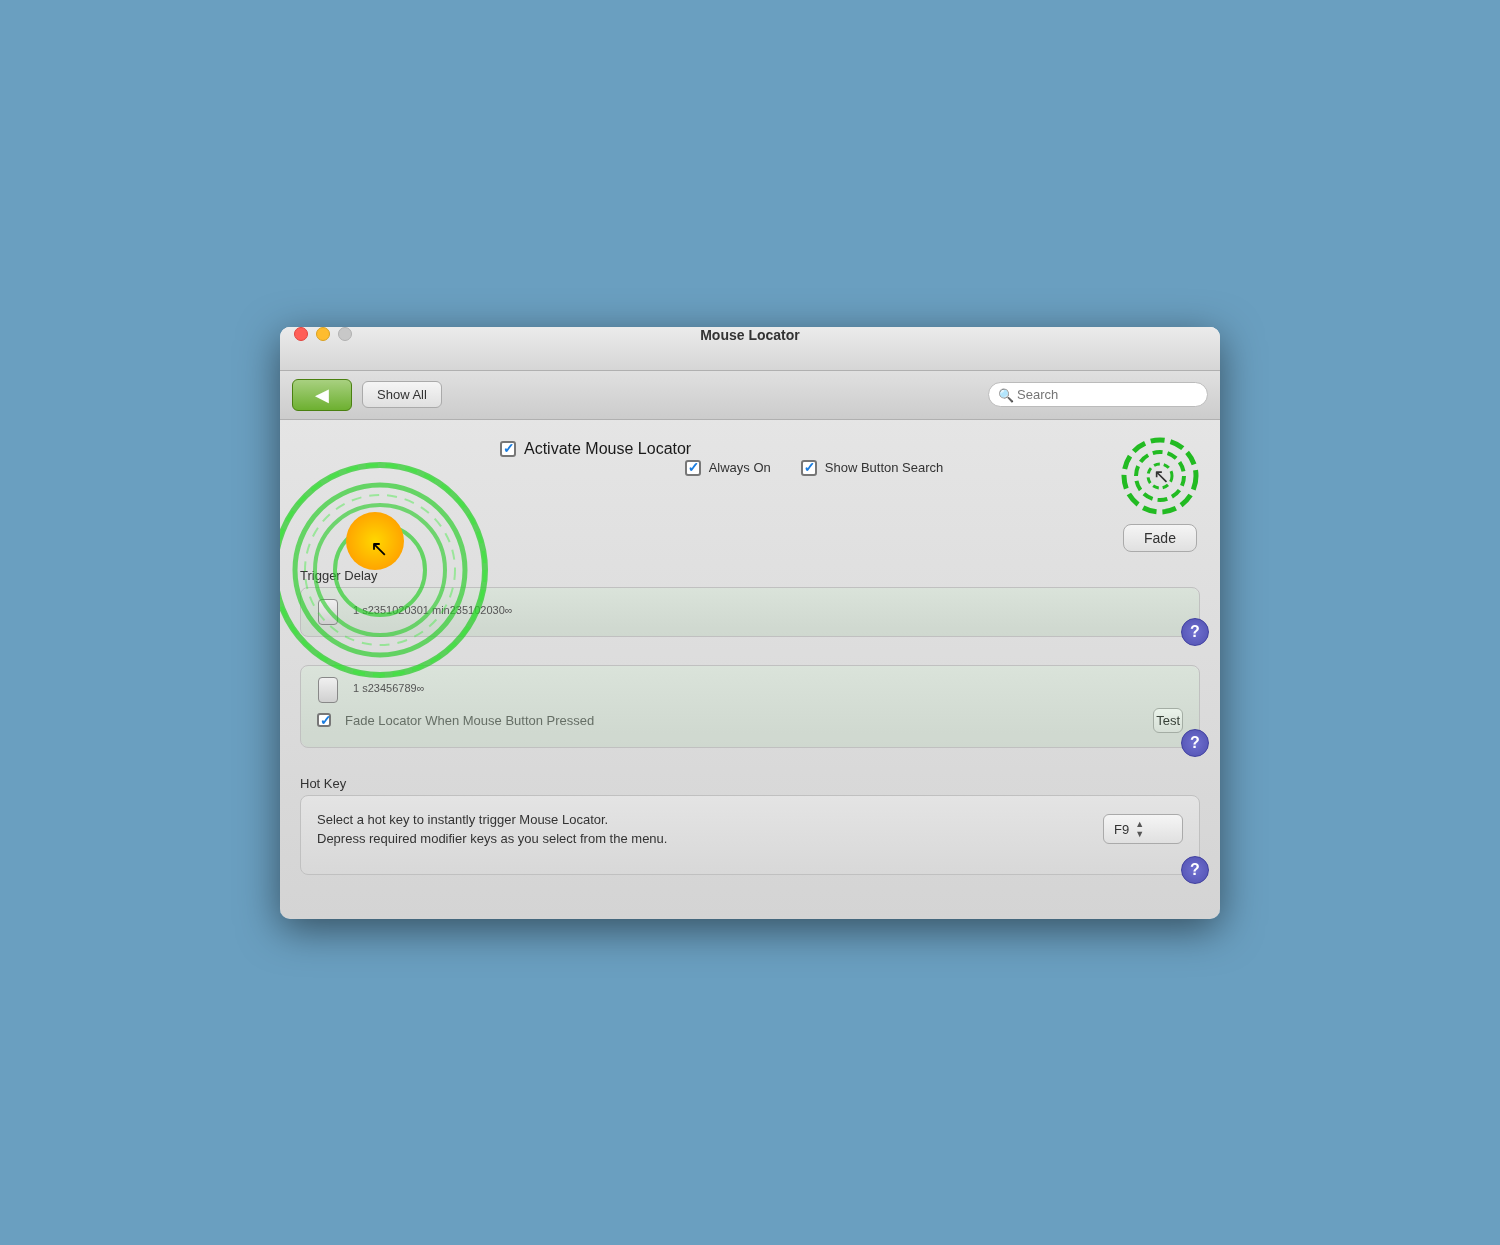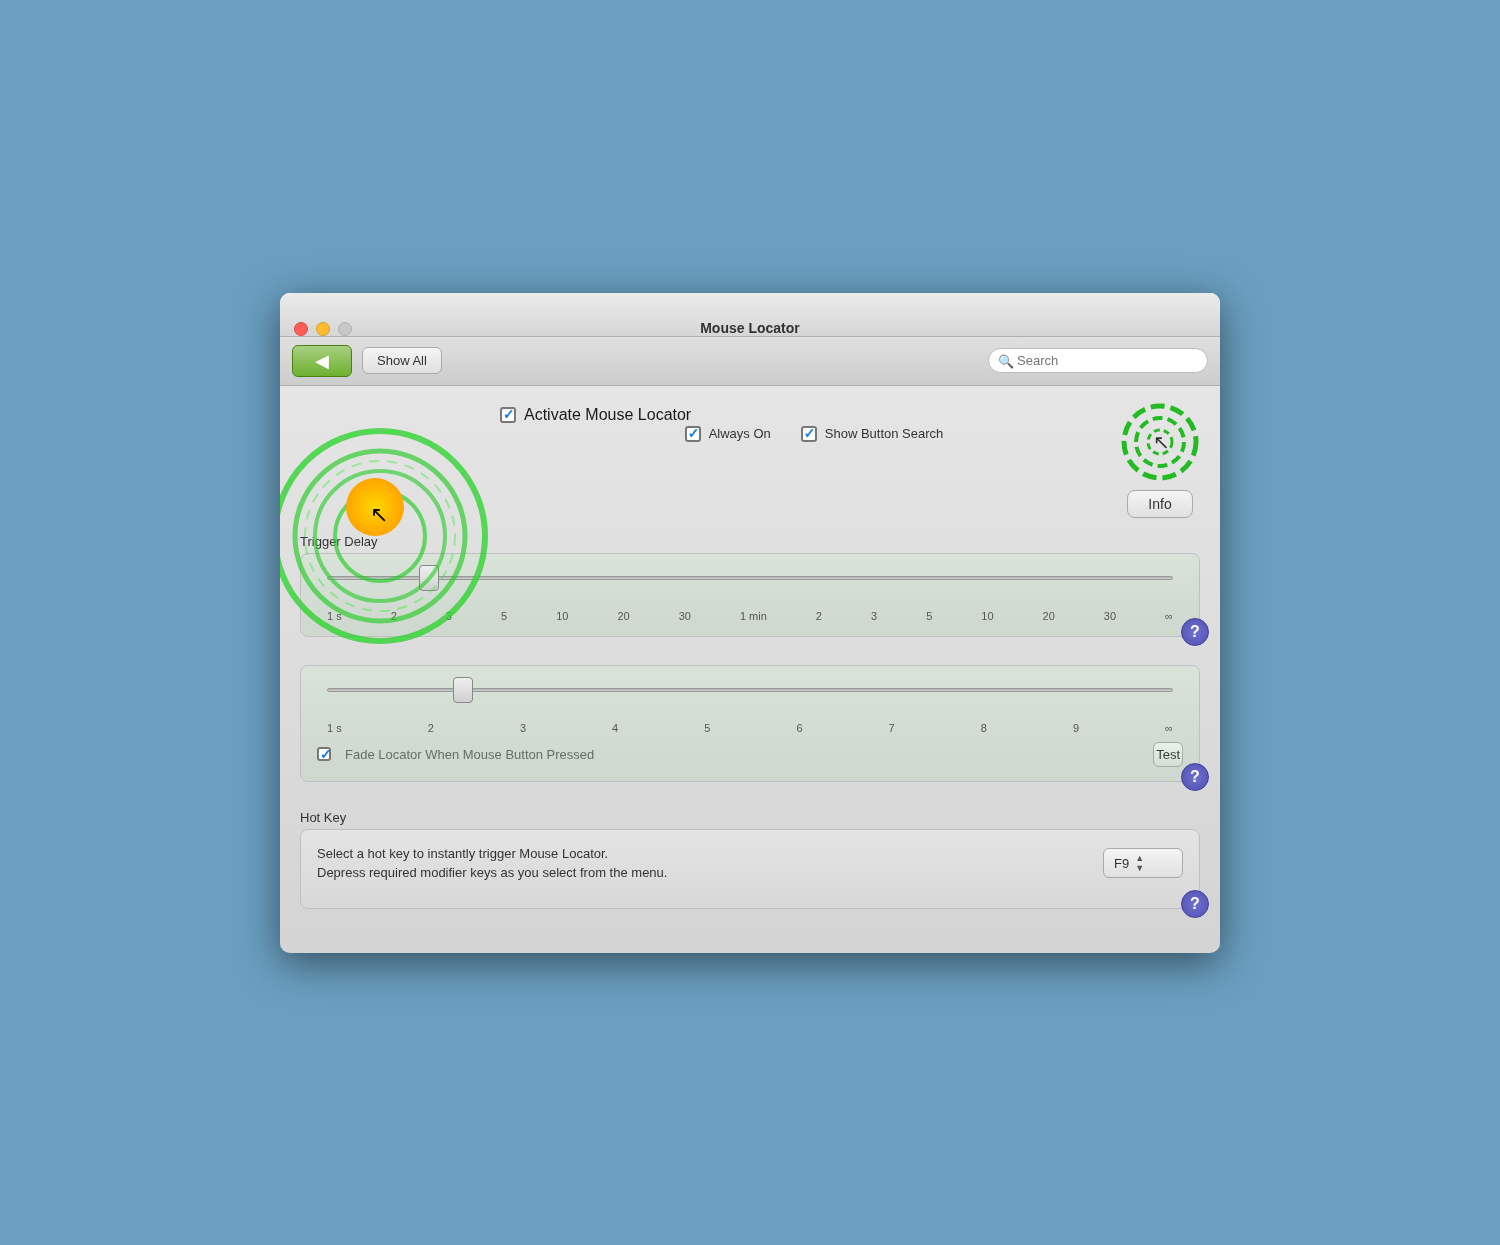--- a/index.html
+++ b/index.html
@@ -19,21 +19,21 @@
       border-radius: 10px;
       box-shadow: 0 10px 40px rgba(0,0,0,0.5), inset 0 1px 0 rgba(255,255,255,0.8);
       overflow: hidden;
       position: relative;
     }
 
     .title-bar {
       background: linear-gradient(180deg, #ebebeb 0%, #d6d6d6 100%);
       height: 44px;
       display: flex;
-      align-items: flex-end;
+      align-items: flex-start;
       justify-content: center;
       position: relative;
       border-bottom: 1px solid #b0b0b0;
     }
 
     .window-controls {
       position: absolute;
       left: 14px;
       display: flex;
       gap: 8px;
@@ -208,22 +208,22 @@
       background: linear-gradient(180deg, #e8e8e8 0%, #dcdcdc 100%);
       border: 1px solid #c0c0c0;
       border-radius: 8px;
       padding: 14px 16px;
       margin-bottom: 12px;
       position: relative;
     }
 
     .slider-container {
       display: flex;
-      flex-direction: column;
-      gap: 20px;
+      flex-direction: row;
+      gap: 4px;
     }
 
     .slider-track {
       position: relative;
       height: 20px;
       display: flex;
       align-items: center;
       margin: 0 10px;
     }
 
@@ -458,21 +458,21 @@
       </div>
 
       <div class="logo-area">
         <svg class="locator-icon-svg" viewBox="0 0 80 80">
           <circle cx="40" cy="40" r="36" fill="none" stroke="#22bb22" stroke-width="5" stroke-dasharray="14,6"></circle>
           <circle cx="40" cy="40" r="24" fill="none" stroke="#22bb22" stroke-width="4" stroke-dasharray="10,5"></circle>
           <circle cx="40" cy="40" r="12" fill="none" stroke="#22bb22" stroke-width="3" stroke-dasharray="6,4"></circle>
 
           <text x="33" y="47" font-size="20" fill="#333">↖</text>
         </svg>
-        <button class="info-btn">Info</button>
+        <button class="info-btn">Fade</button>
       </div>
     </div>
 
     <div class="section-wrapper">
       <div class="section-title-outside">Trigger Delay</div>
       <div class="section-box" style="background: linear-gradient(180deg, #e4e4e4 0%, #d8d8d8 100%);">
 
         <div style="position:absolute;inset:0;background:rgba(100,220,100,0.08);border-radius:8px;pointer-events:none;"></div>
         <div class="slider-container">
           <div class="slider-track">

